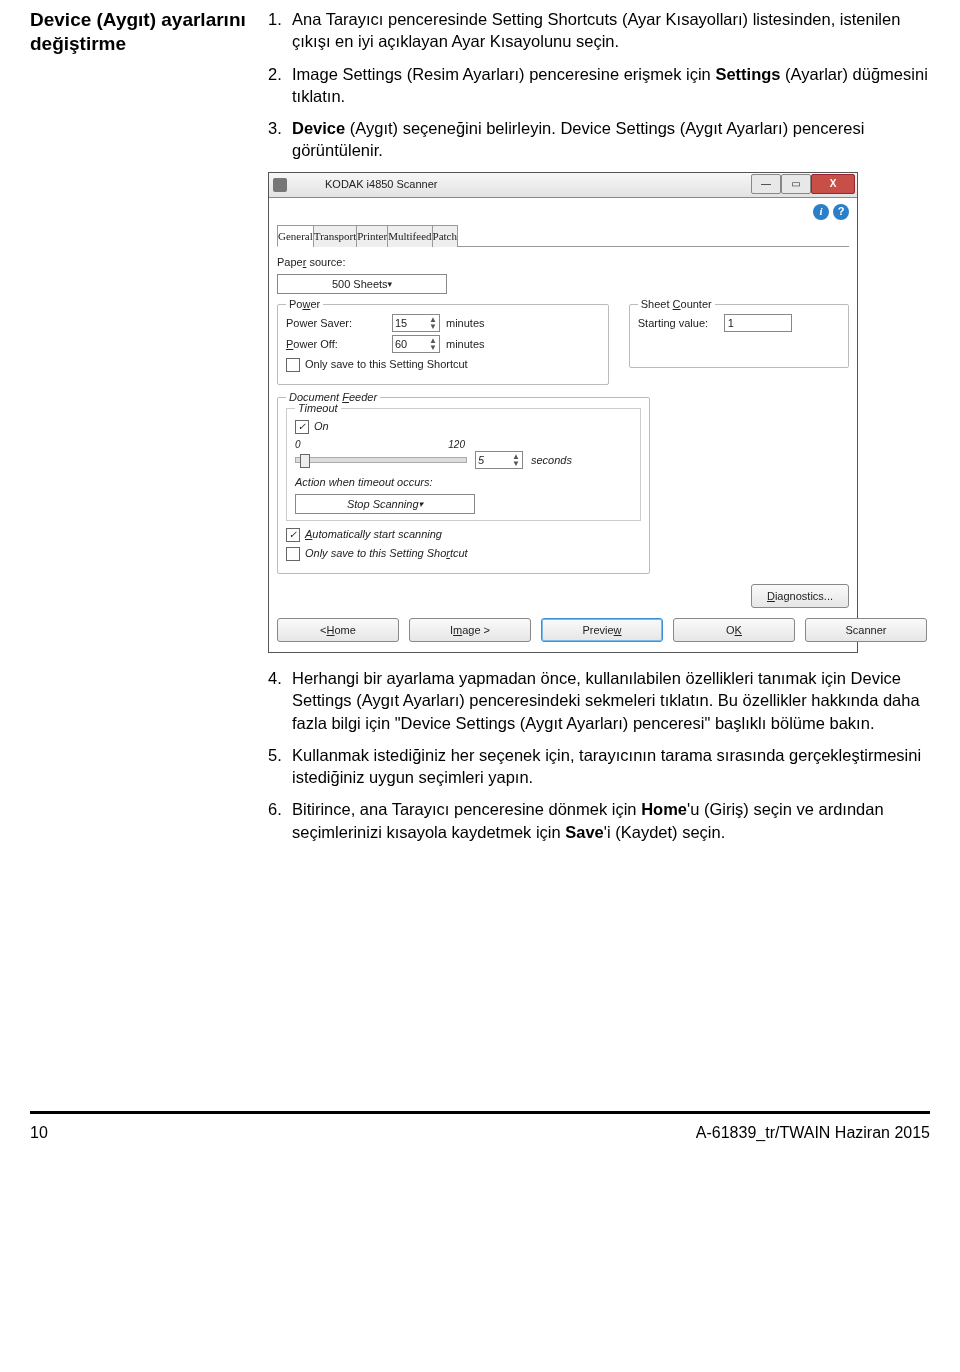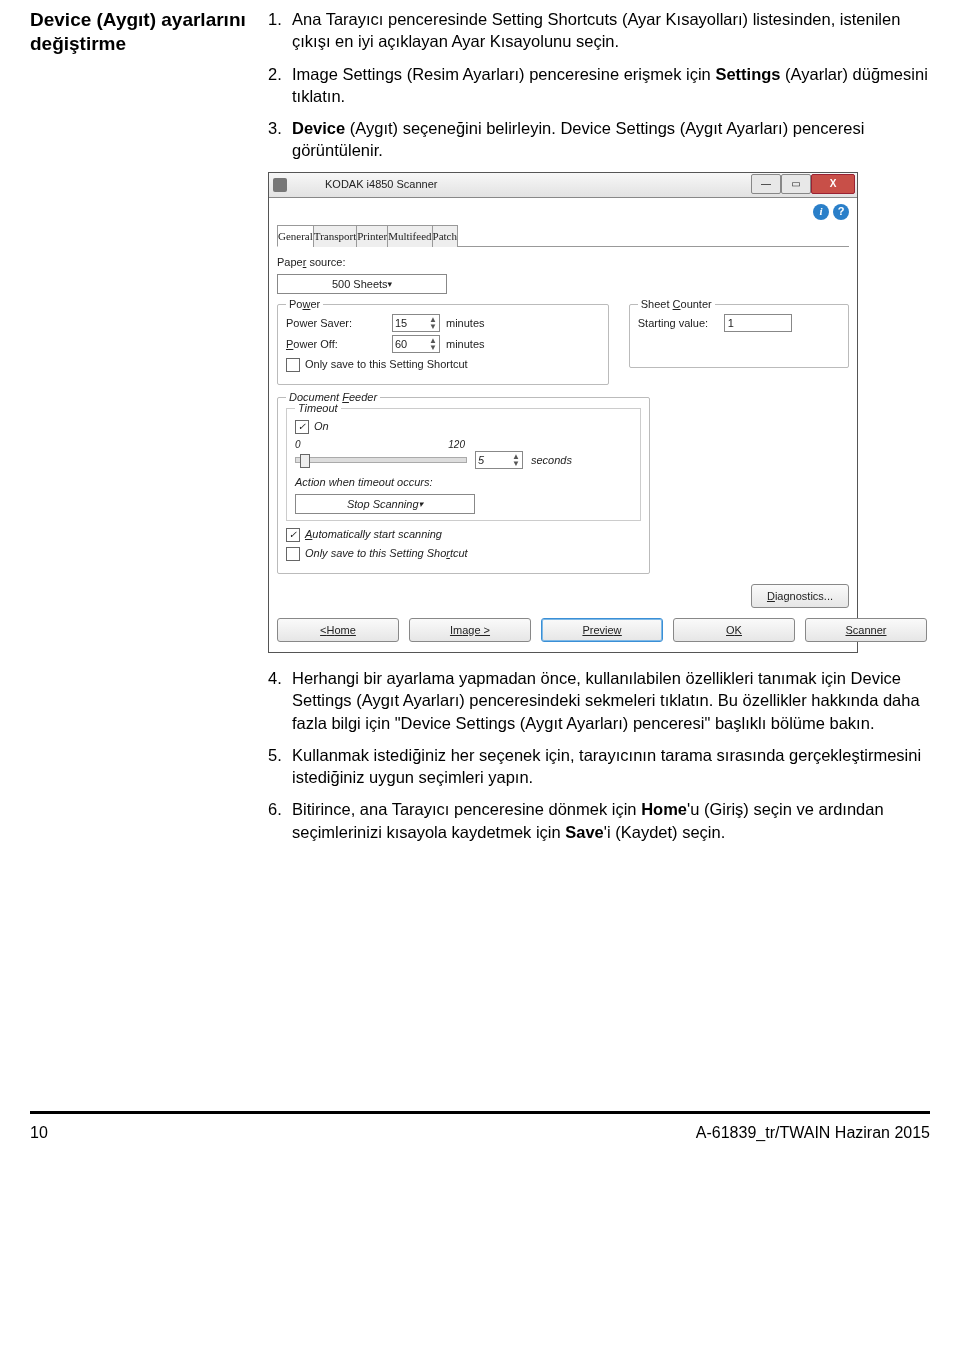--- a/index.html
+++ b/index.html
@@ -129,21 +129,21 @@
   .slider-row { display:flex; align-items:center; gap:8px; }
 
   .btn {
     height:22px; border:1px solid #888; border-radius:3px; background:linear-gradient(#fafafa,#e6e6e6);
     font-size:11px; padding:0 12px; display:inline-flex; align-items:center; justify-content:center;
     min-width:72px;
   }
   .btn.focus { border:1px solid #3a8fd6; box-shadow:0 0 0 1px #7fb9e6 inset; }
   .diag-row { display:flex; justify-content:flex-end; margin:10px 0 4px 0; }
   .bottom-bar { display:flex; justify-content:space-between; gap:10px; margin-top:10px; }
-  .bottom-bar .btn { min-width:96px;text-decoration:underline; }
+  .bottom-bar .btn { min-width:96px; }
 
   .right-input { width:60px; height:16px; border:1px solid #888; background:#fff; font-size:11px; padding:0 3px; display:flex; align-items:center; }
 
   .footer {
     position:absolute; bottom:22px; left:30px; right:30px;
     display:flex; justify-content:space-between; align-items:center;
     font-size:16px;
   }
   .footer-line {
     position:absolute; bottom:50px; left:30px; right:30px; height:3px;

